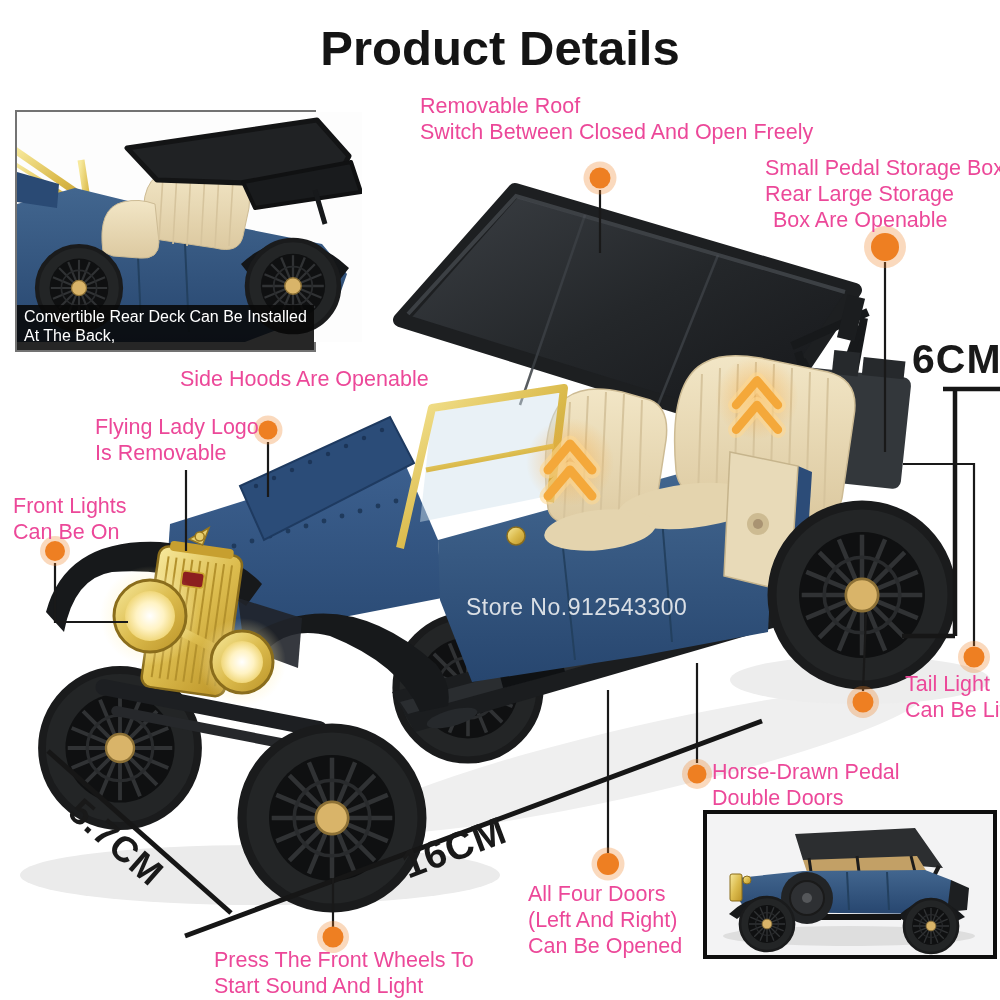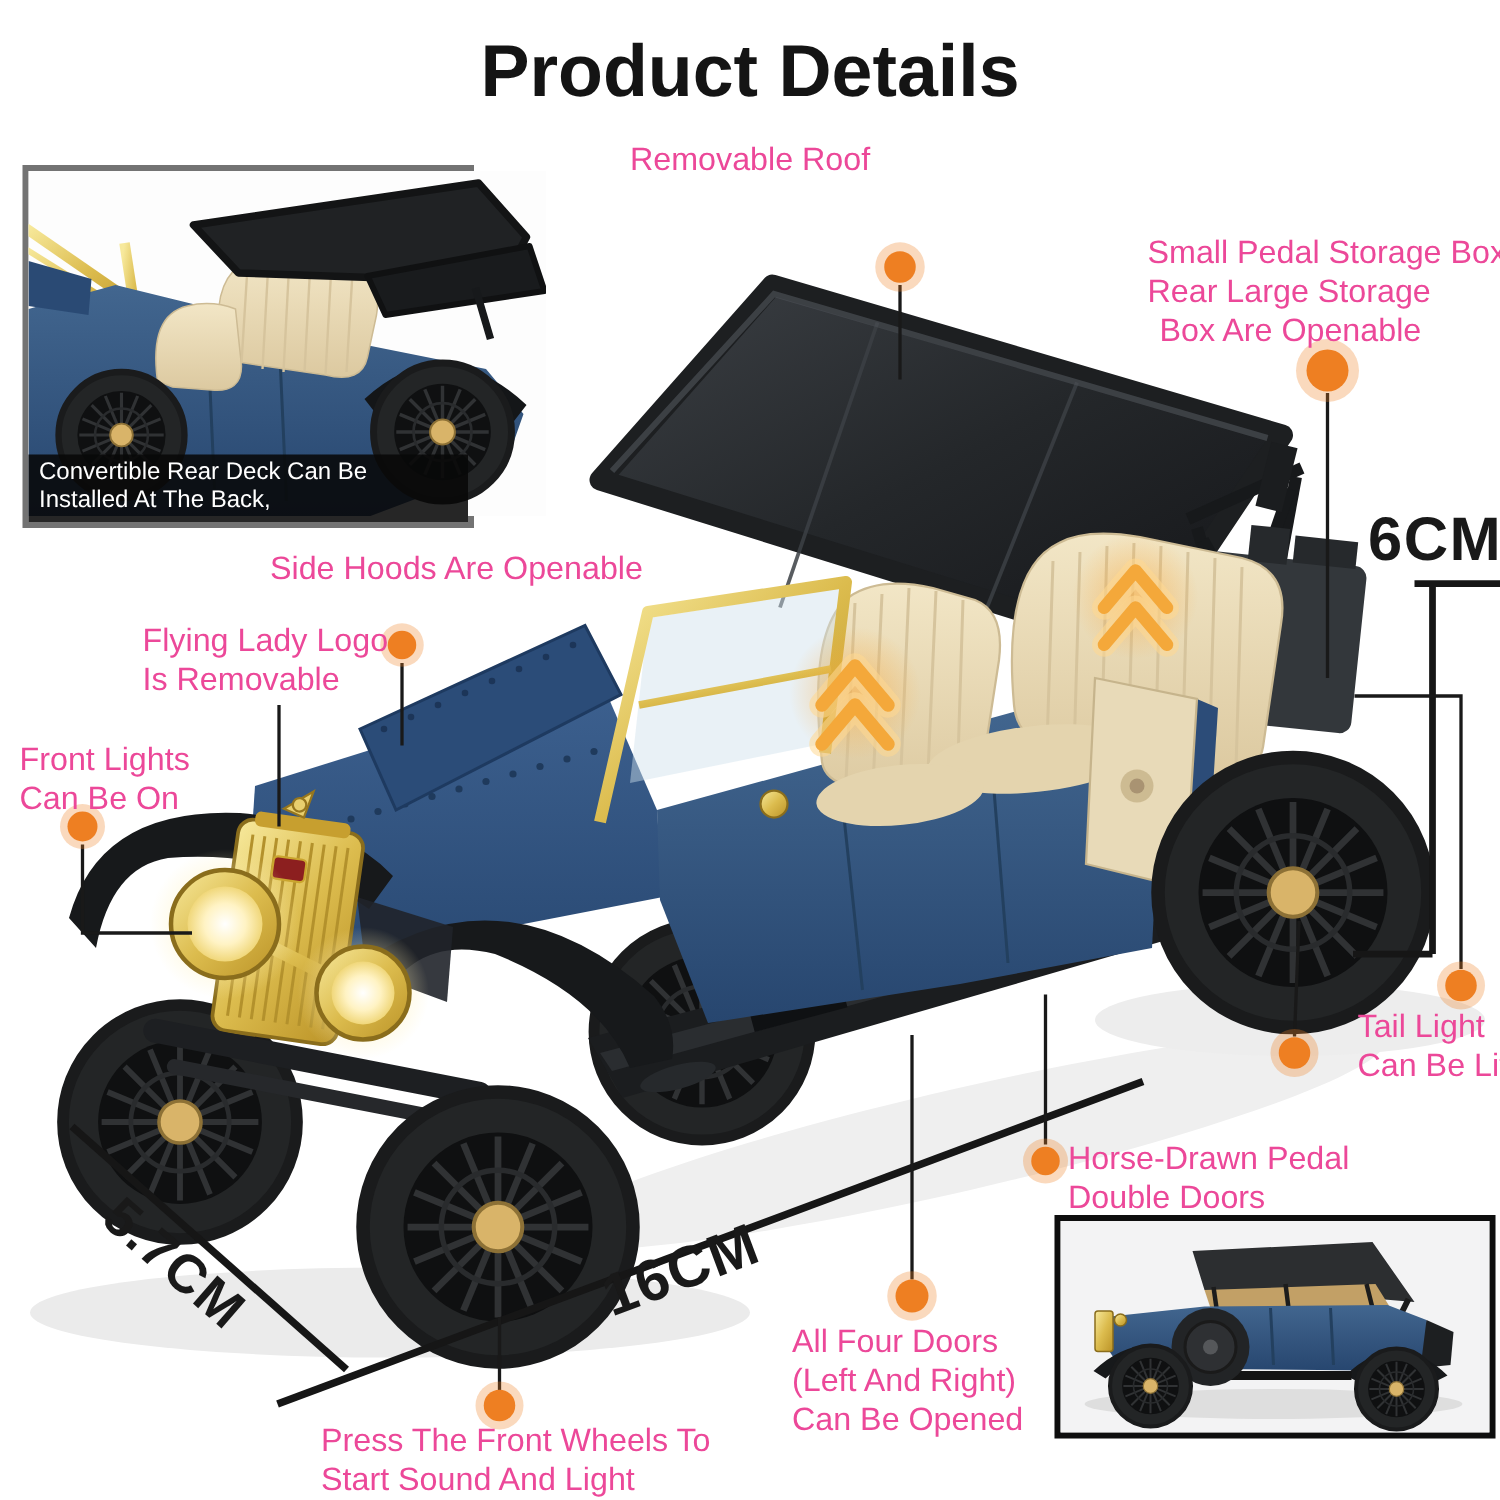--- a/index.html
+++ b/index.html
@@ -10,21 +10,21 @@
          font-size:49px;font-weight:700;color:#141414;letter-spacing:0px;}
   .label{position:absolute;font-size:21.5px;line-height:1.22;font-weight:500;
          color:#ec4899;white-space:nowrap;}
   .meas{position:absolute;font-weight:700;color:#191919;white-space:nowrap;}
   .cm6{left:912px;top:336px;font-size:41px;letter-spacing:1px;}
   .cm16{left:396px;top:846px;font-size:39px;transform:rotate(-20.5deg);transform-origin:left top;letter-spacing:1px;}
   .cm57{left:88px;top:790px;font-size:36px;transform:rotate(41deg);transform-origin:left top;letter-spacing:1px;}
   .watermark{position:absolute;left:466px;top:594px;font-size:23px;
              color:rgba(248,248,248,0.85);letter-spacing:.5px;}
   .inset-rear{position:absolute;left:15px;top:110px;width:301px;height:242px;
-              border:4px solid #737373;box-sizing:border-box;background:#fdfdfd;}
+              border:2px solid #737373;box-sizing:border-box;background:#fdfdfd;}
   .inset-rear svg{display:block;}
   .inset-caption{position:absolute;left:0;right:0;bottom:0;background:rgba(8,8,8,0.88);
                  color:#fff;font-size:16px;line-height:1.18;padding:3px 7px 4px 7px;font-weight:500;}
   .inset-side{position:absolute;left:703px;top:810px;width:294px;height:149px;
               border:4px solid #0e0e0e;box-sizing:border-box;background:#f3f3f4;}
   .inset-side svg{display:block;}
 </style>
 </head>
 <body>
 
@@ -317,25 +317,27 @@
         <circle cx="608" cy="864" r="16.5" fill="rgba(239,130,35,0.3)"></circle>
           <circle cx="608" cy="864" r="11" fill="#ee7f22"></circle>
         </g>
       <g>
         <circle cx="333" cy="937" r="16" fill="rgba(239,130,35,0.3)"></circle>
           <circle cx="333" cy="937" r="10.5" fill="#ee7f22"></circle>
         </g>
     </g>
   </svg>
 
+  <div class="watermark">Store No.912543300</div>
 
   <div class="title">Product Details</div>
 
   <div class="label" style="left:420px;top:93px;">
     <div>Removable Roof</div>
+    <div>Switch Between Closed And Open Freely</div>
   </div>
 
   <div class="label" style="left:765px;top:155px;">
     <div>Small Pedal Storage Box</div>
     <div>Rear Large Storage</div>
     <div style="padding-left:8px;">Box Are Openable</div>
   </div>
 
   <div class="label" style="left:180px;top:366px;">
     <div>Side Hoods Are Openable</div>

